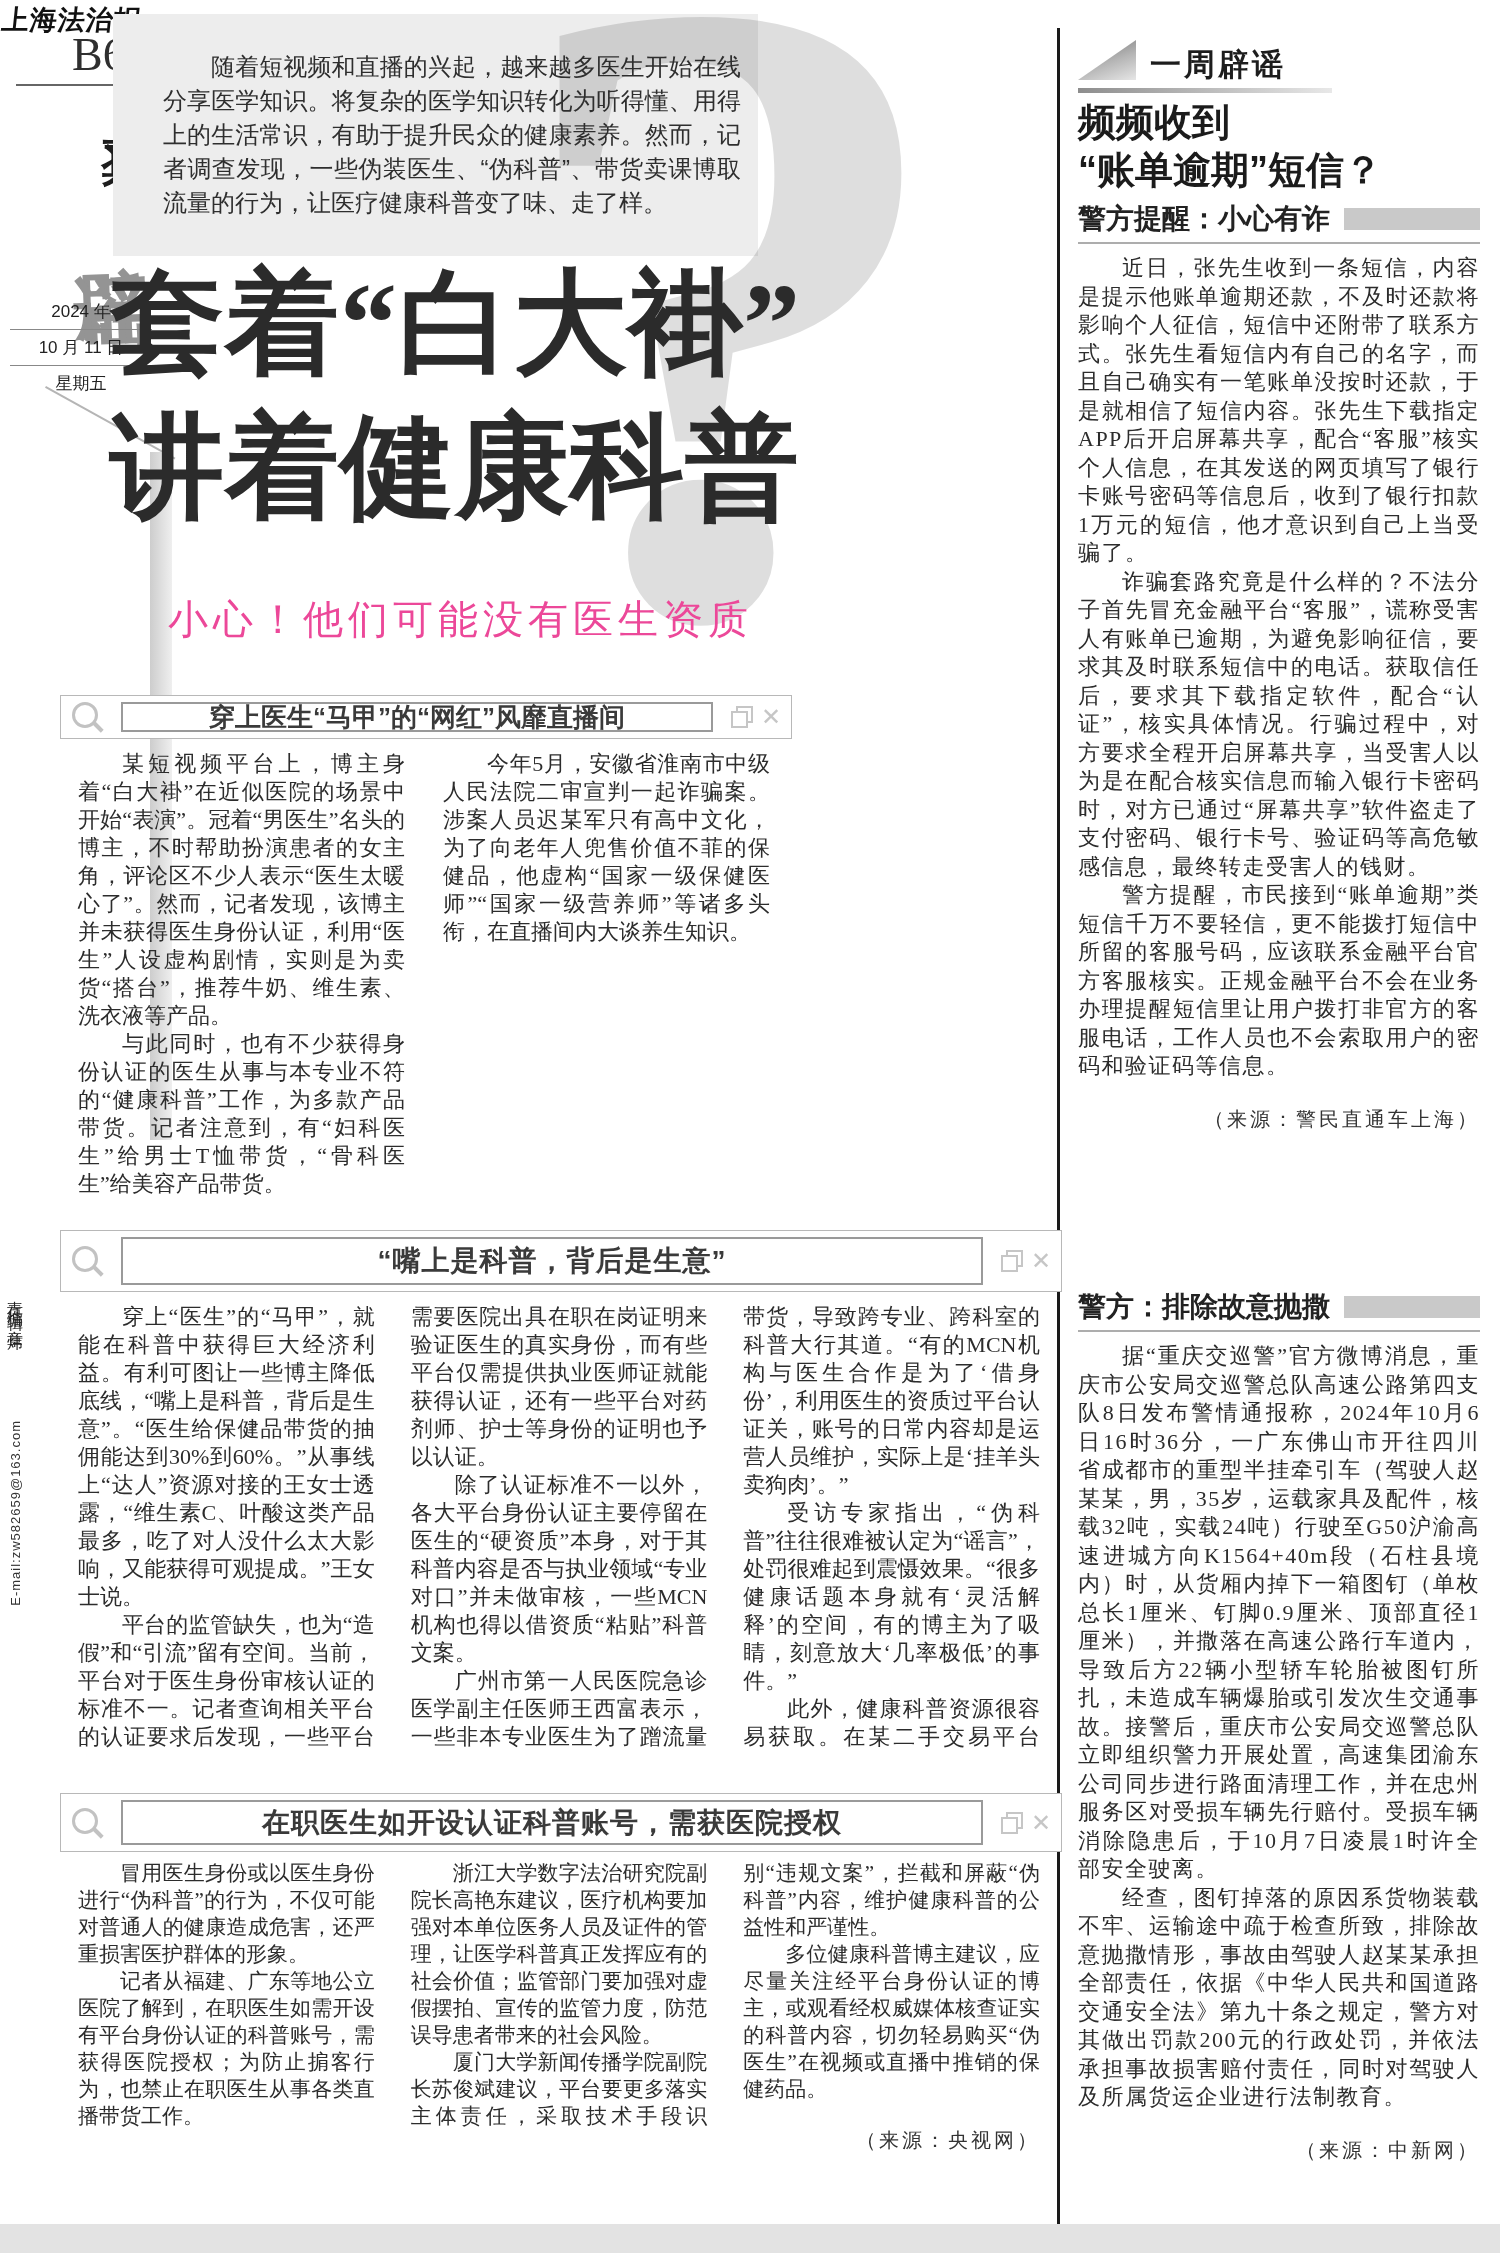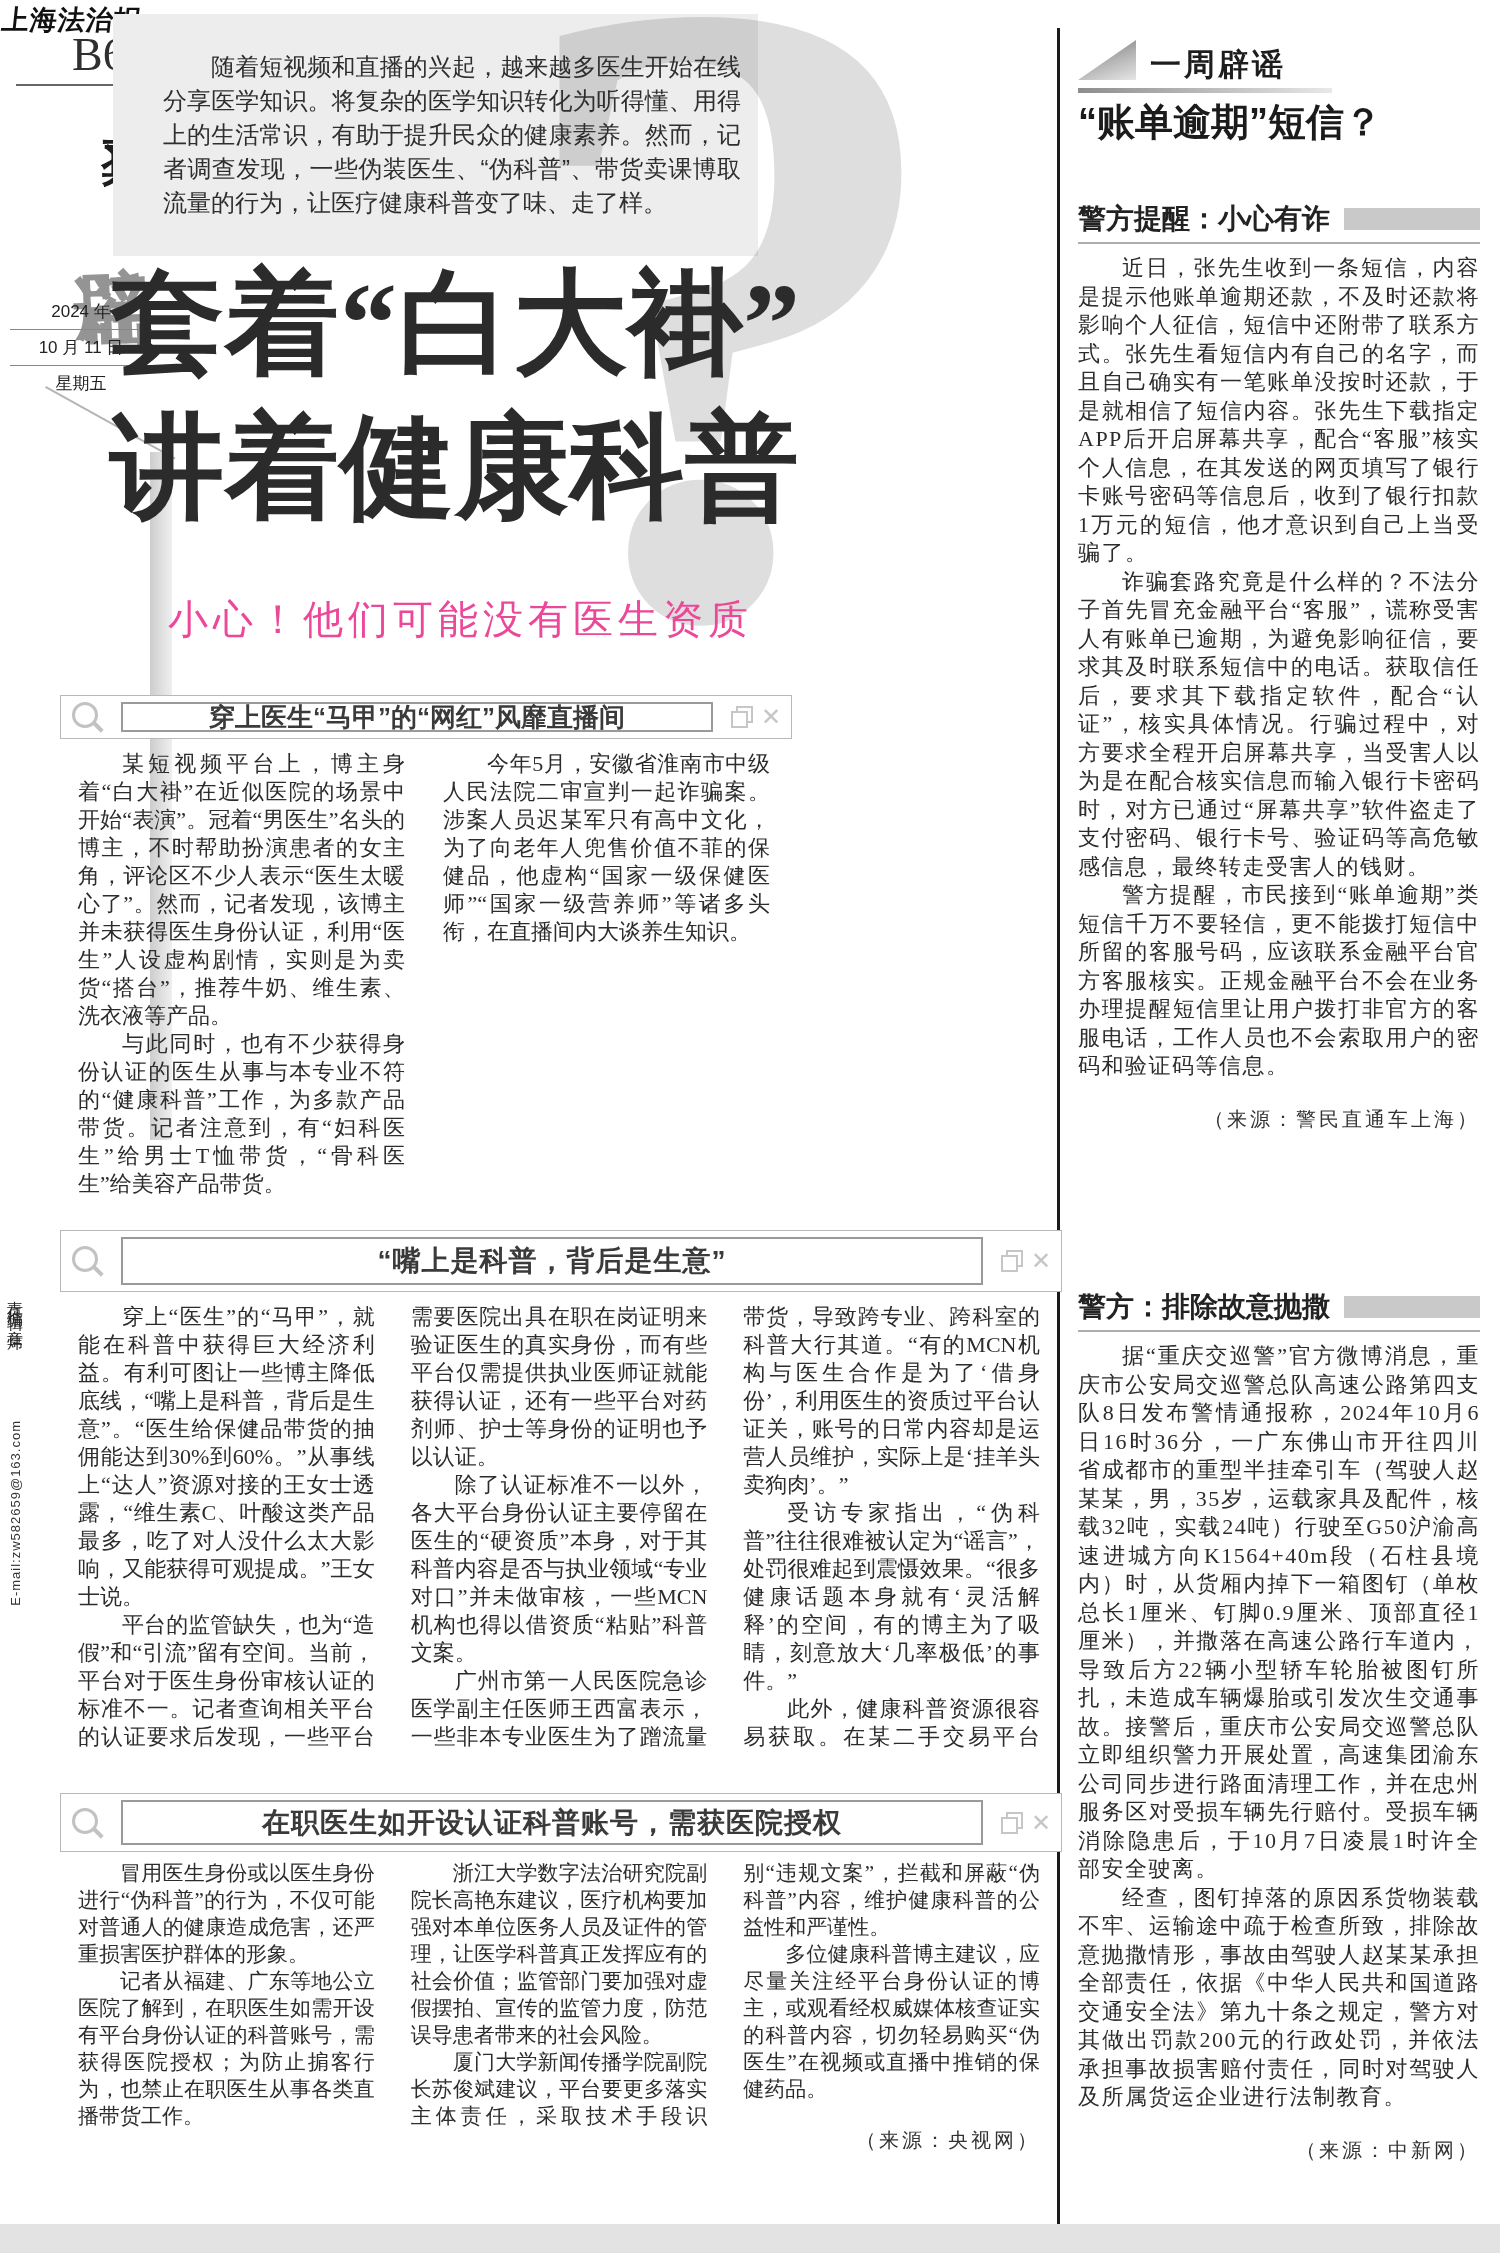--- a/index.html
+++ b/index.html
@@ -164,20 +164,21 @@
       </div>
     <p class="source">（来源：央视网）</p>
   </div>
 
   <div class="abs divider"></div>
   <div class="abs tri"></div>
   <div class="abs sb-header sans">一周辟谣</div>
   <div class="abs sb-underline"></div>
 
   <div class="abs sb-title a1 sans">
+    <div>频频收到</div>
     <div>“账单逾期”短信？</div>
   </div>
   <div class="abs subrow a1">
     <span class="stxt sans">警方提醒：小心有诈</span>
     <span class="graybar"></span>
   </div>
   <div class="abs sb-rule a1"></div>
   <div class="abs sbody a1 bodytext">
     <div>
         <p>近日，张先生收到一条短信，内容是提示他账单逾期还款，不及时还款将影响个人征信，短信中还附带了联系方式。张先生看短信内有自己的名字，而且自己确实有一笔账单没按时还款，于是就相信了短信内容。张先生下载指定APP后开启屏幕共享，配合“客服”核实个人信息，在其发送的网页填写了银行卡账号密码等信息后，收到了银行扣款1万元的短信，他才意识到自己上当受骗了。</p>

